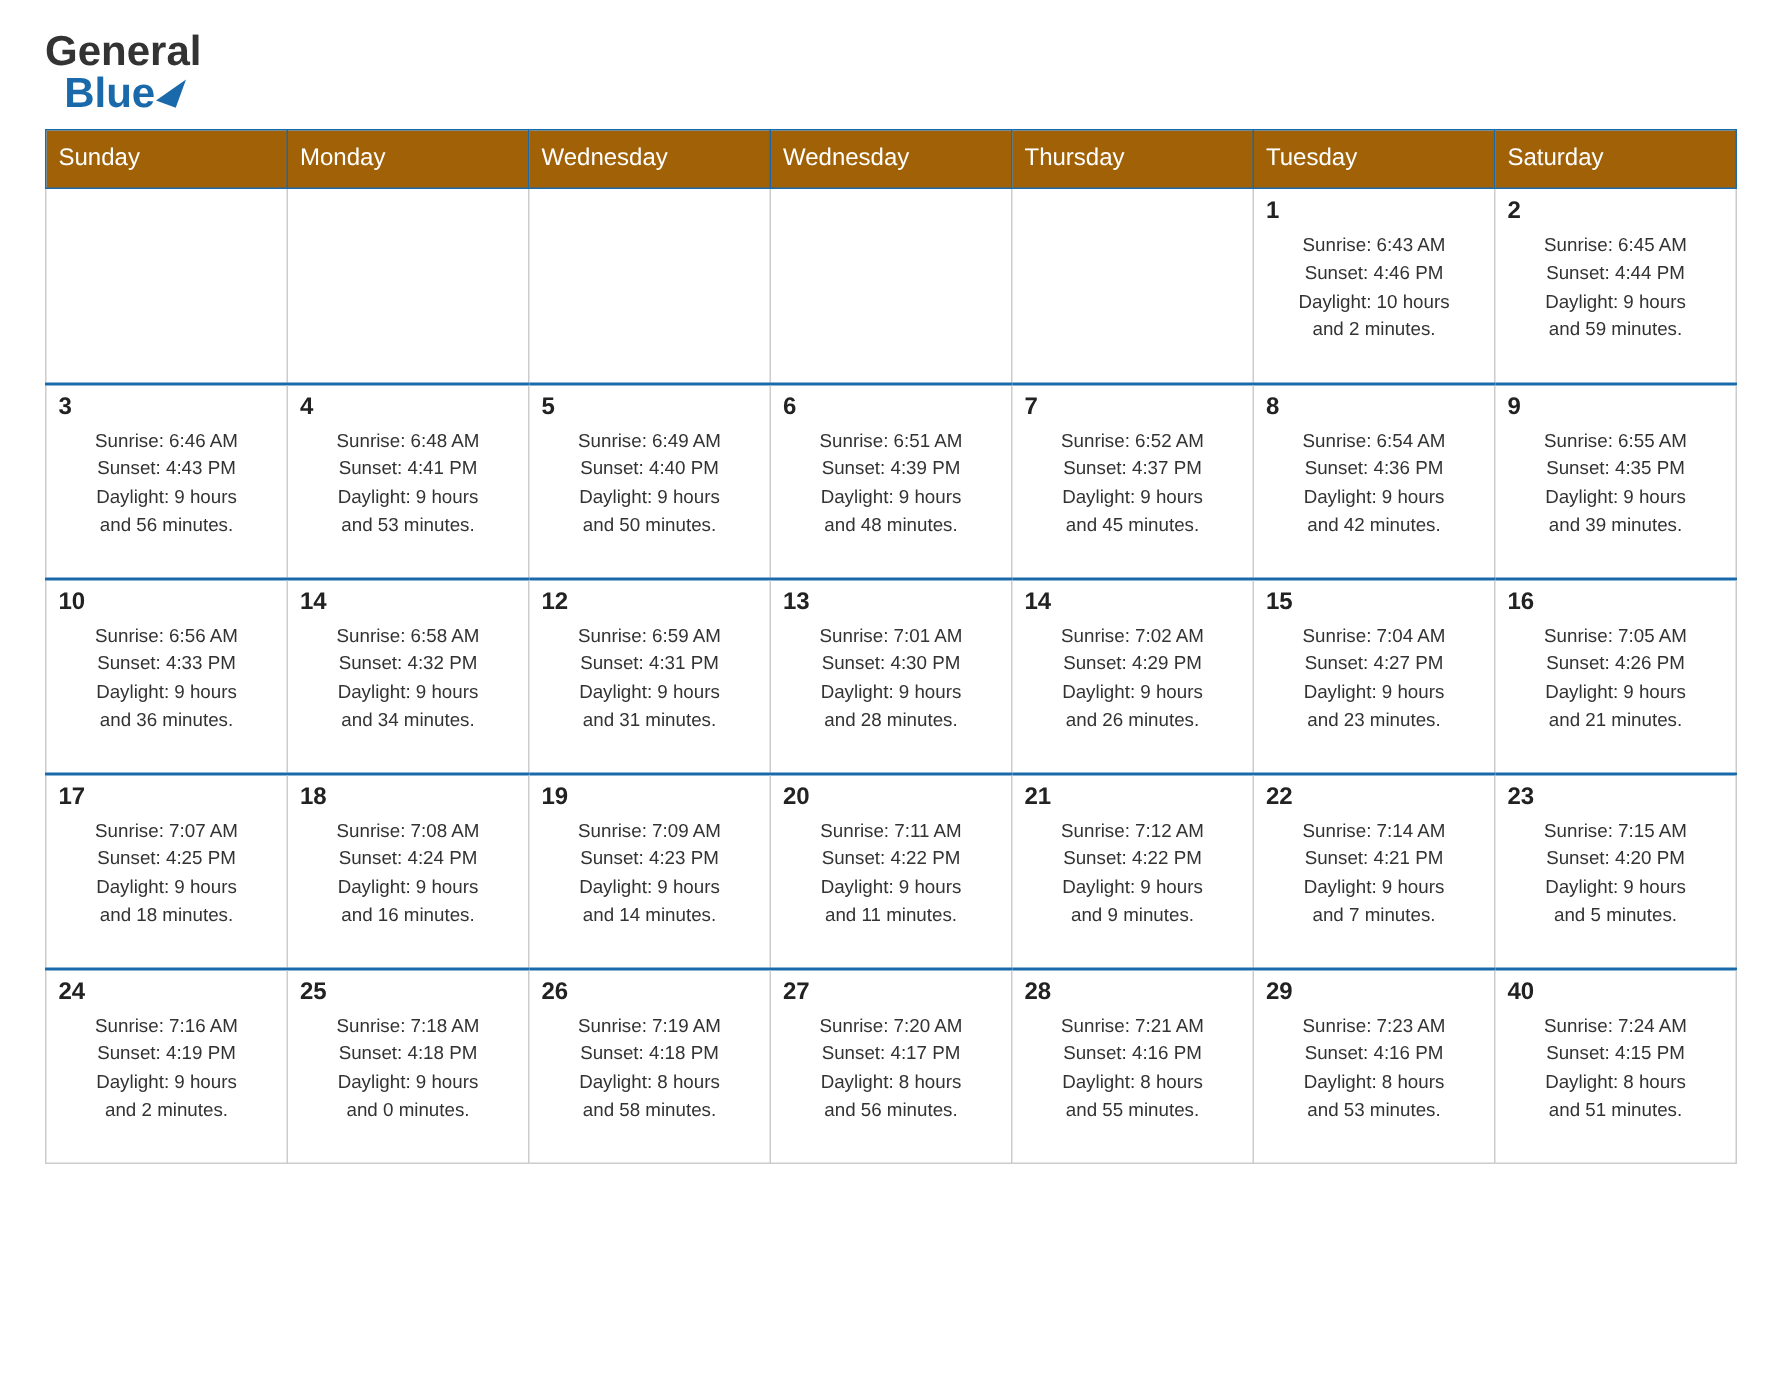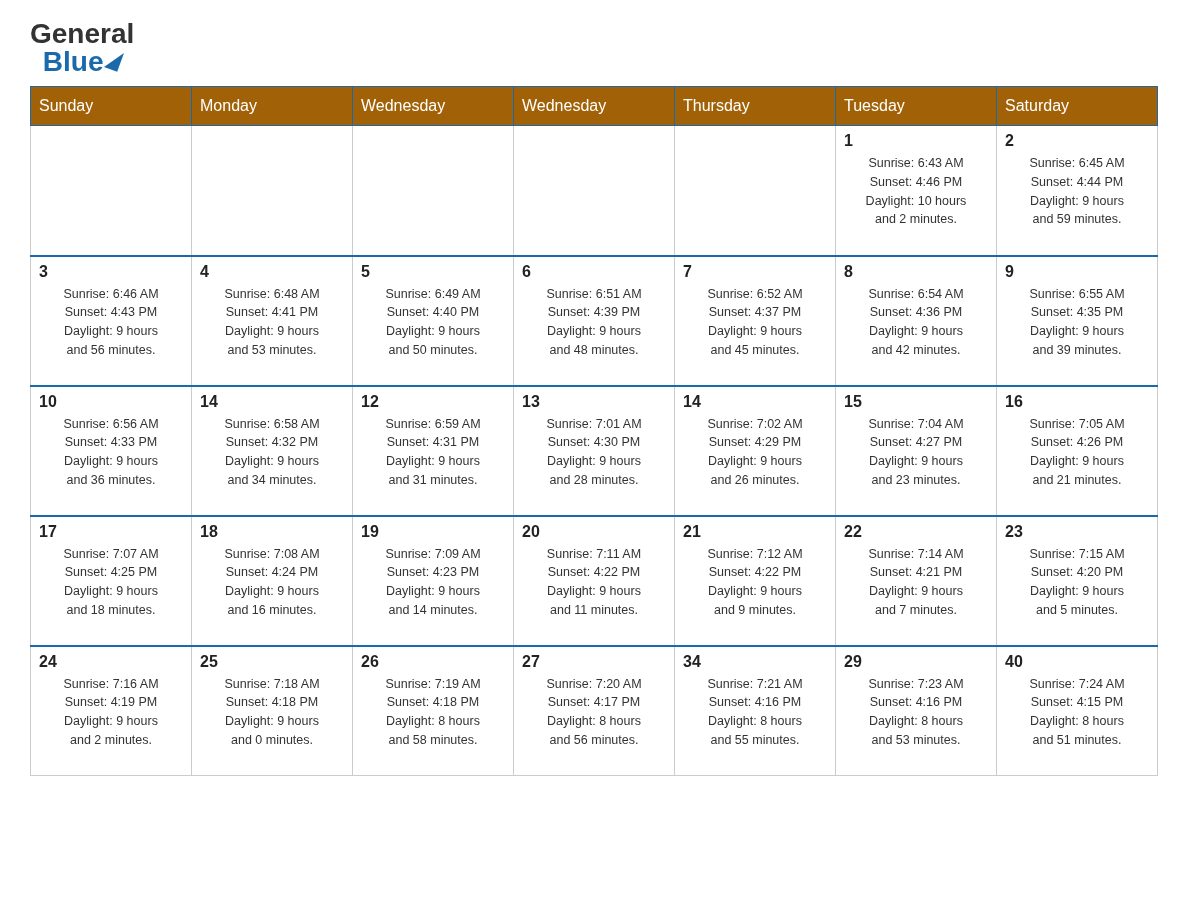--- a/index.html
+++ b/index.html
@@ -244,21 +244,21 @@
         </td>
         <td>
           <div class="day-number">26</div>
           <div class="day-info">Sunrise: 7:19 AM<br>Sunset: 4:18 PM<br>Daylight: 8 hours<br>and 58 minutes.</div>
         </td>
         <td>
           <div class="day-number">27</div>
           <div class="day-info">Sunrise: 7:20 AM<br>Sunset: 4:17 PM<br>Daylight: 8 hours<br>and 56 minutes.</div>
         </td>
         <td>
-          <div class="day-number">34</div>
+          <div class="day-number">28</div>
           <div class="day-info">Sunrise: 7:21 AM<br>Sunset: 4:16 PM<br>Daylight: 8 hours<br>and 55 minutes.</div>
         </td>
         <td>
           <div class="day-number">29</div>
           <div class="day-info">Sunrise: 7:23 AM<br>Sunset: 4:16 PM<br>Daylight: 8 hours<br>and 53 minutes.</div>
         </td>
         <td>
           <div class="day-number">40</div>
           <div class="day-info">Sunrise: 7:24 AM<br>Sunset: 4:15 PM<br>Daylight: 8 hours<br>and 51 minutes.</div>
         </td>

